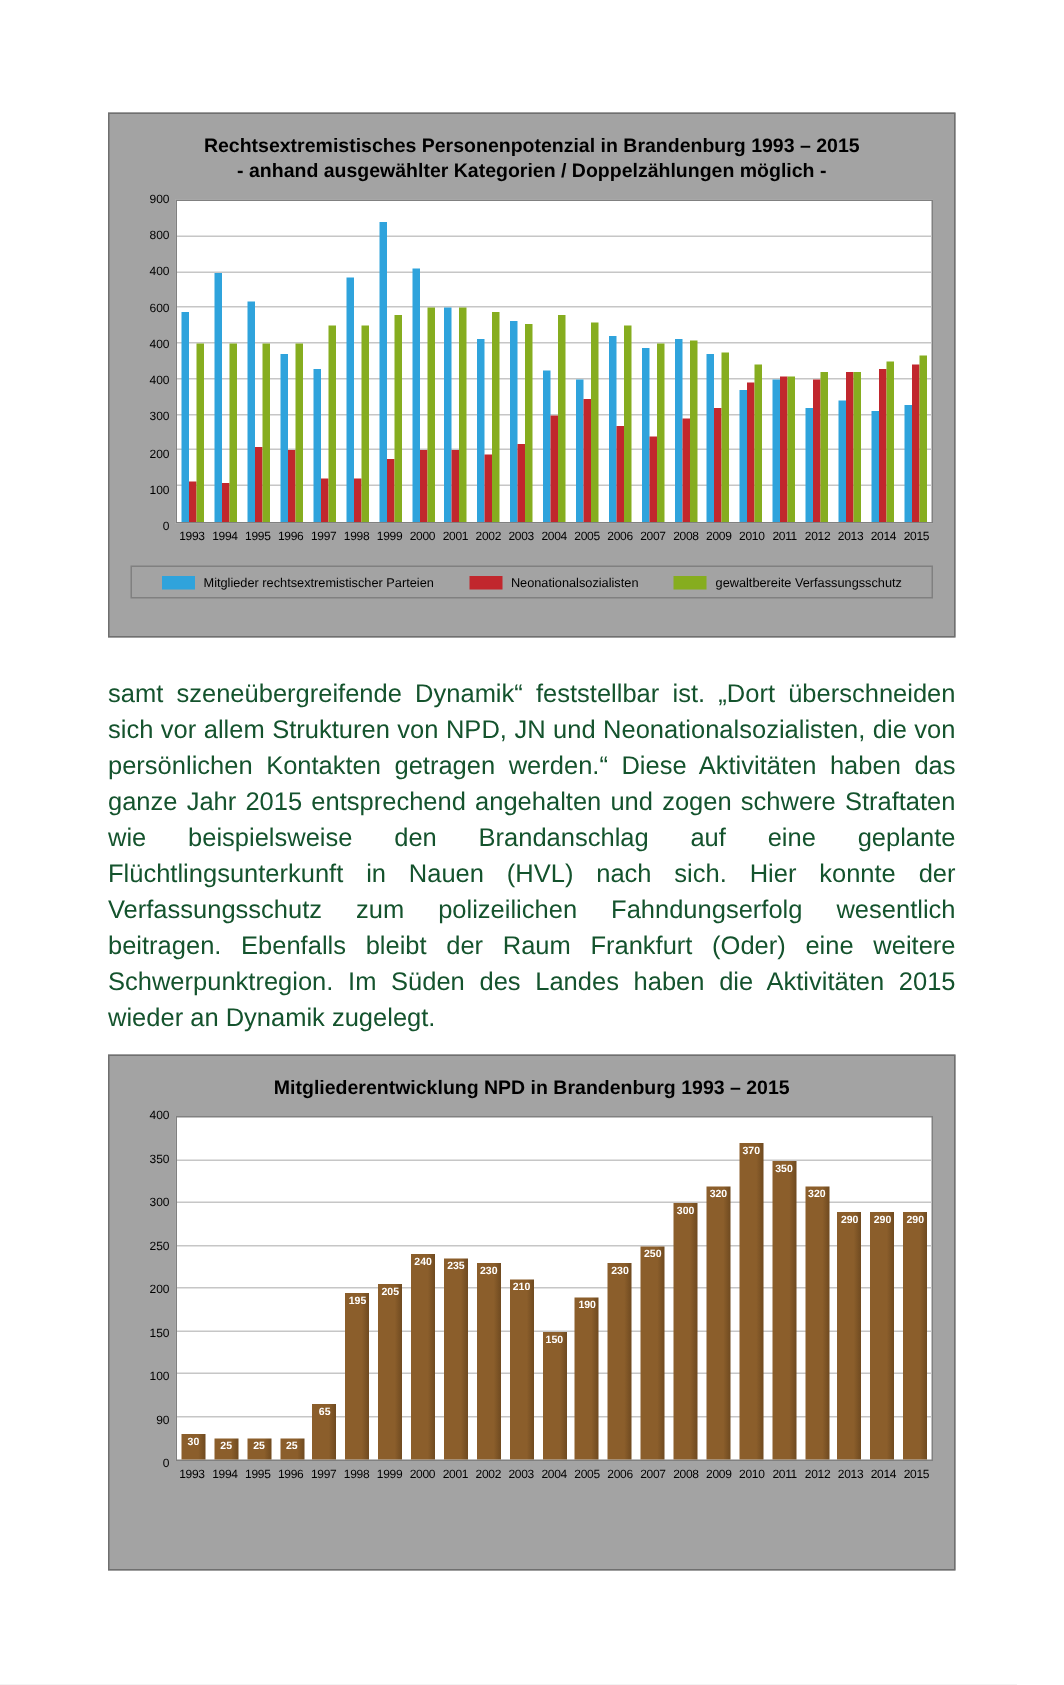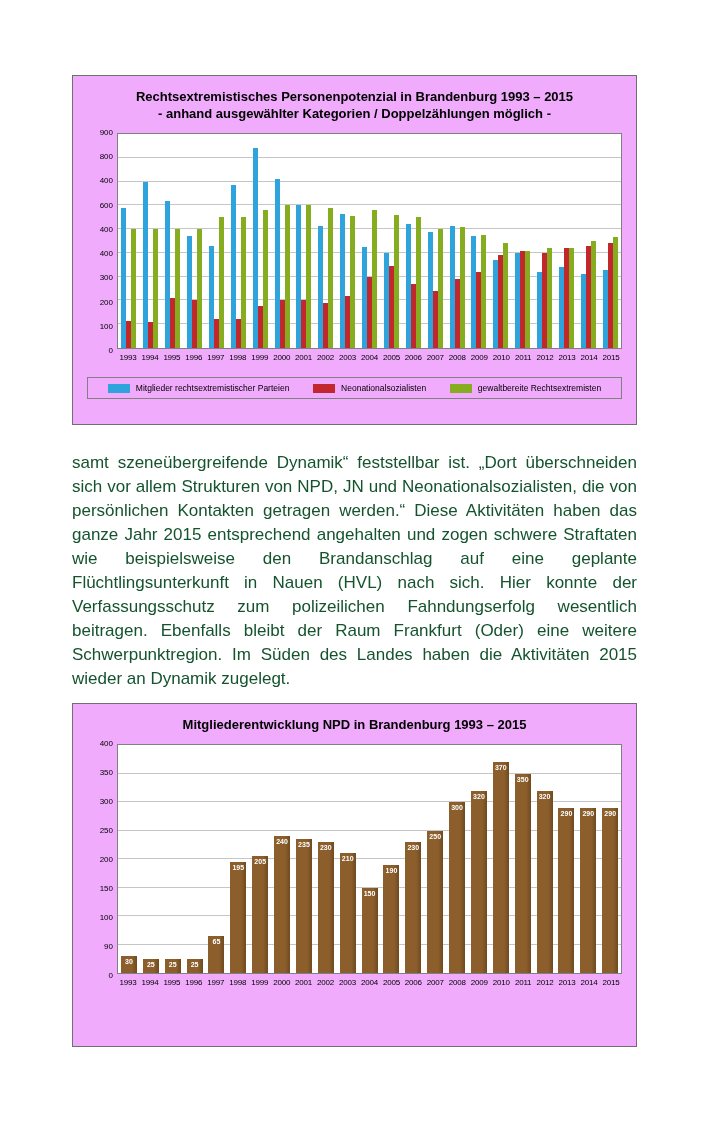--- a/index.html
+++ b/index.html
@@ -8,21 +8,21 @@
   .page {
     position:relative; width:709px; height:1123px; margin:0 auto;
     background:#ffffff; color:#000; overflow:hidden;
   }
   .page-header {
     position:absolute; top:32px; left:0; width:100%;
     text-align:center; font-size:15px; color:#000;
   }
   .chart-box {
     position:absolute; left:72px; width:565px;
-    border:1px solid #6f6f6f; background:#f0abfc; padding:12px 14px;
+    border:1px solid #6f6f6f; background:#a3a3a3; padding:12px 14px;
   }
   #chart1-box { top:75px; height:350px; }
   #chart2-box { top:703px; height:344px; }
   .chart-title, .chart-subtitle {
     text-align:center; font-weight:bold; font-size:13px; line-height:17px;
   }
   .chart-row { display:flex; margin-top:11px; }
   .yaxis { position:relative; width:30px; flex:0 0 30px; }
   .plot-wrap { flex:1; display:flex; flex-direction:column; min-width:0; }
   .plot {
@@ -257,21 +257,21 @@
         <div class="legend-item">
           <span class="swatch" style="background: rgb(47, 163, 220);"></span>
           <span class="legend-label">Mitglieder rechtsextremistischer Parteien</span>
         </div>
         <div class="legend-item">
           <span class="swatch" style="background: rgb(193, 39, 45);"></span>
           <span class="legend-label">Neonationalsozialisten</span>
         </div>
         <div class="legend-item">
           <span class="swatch" style="background: rgb(134, 173, 31);"></span>
-          <span class="legend-label">gewaltbereite Rechtsextremisten</span>
+          <span class="legend-label">gewaltbereite Verfassungsschutz</span>
         </div>
       </div>
   </div>
 
   <p class="body-paragraph">samt szeneübergreifende Dynamik“ feststellbar ist. „Dort überschneiden sich vor allem Strukturen von NPD, JN und Neonationalsozialisten, die von persönlichen Kontakten getragen werden.“ Diese Aktivitäten haben das ganze Jahr 2015 entsprechend angehalten und zogen schwere Straftaten wie beispielsweise den Brandanschlag auf eine geplante Flüchtlingsunterkunft in Nauen (HVL) nach sich. Hier konnte der Verfassungsschutz zum polizeilichen Fahndungserfolg wesentlich beitragen. Ebenfalls bleibt der Raum Frankfurt (Oder) eine weitere Schwerpunktregion. Im Süden des Landes haben die Aktivitäten 2015 wieder an Dynamik zugelegt.</p>
 
   <div class="chart-box" id="chart2-box">
     <div class="chart-title">Mitgliederentwicklung NPD in Brandenburg 1993 – 2015</div>
     <div class="chart-row">
       <div class="yaxis" id="c2-yaxis">

